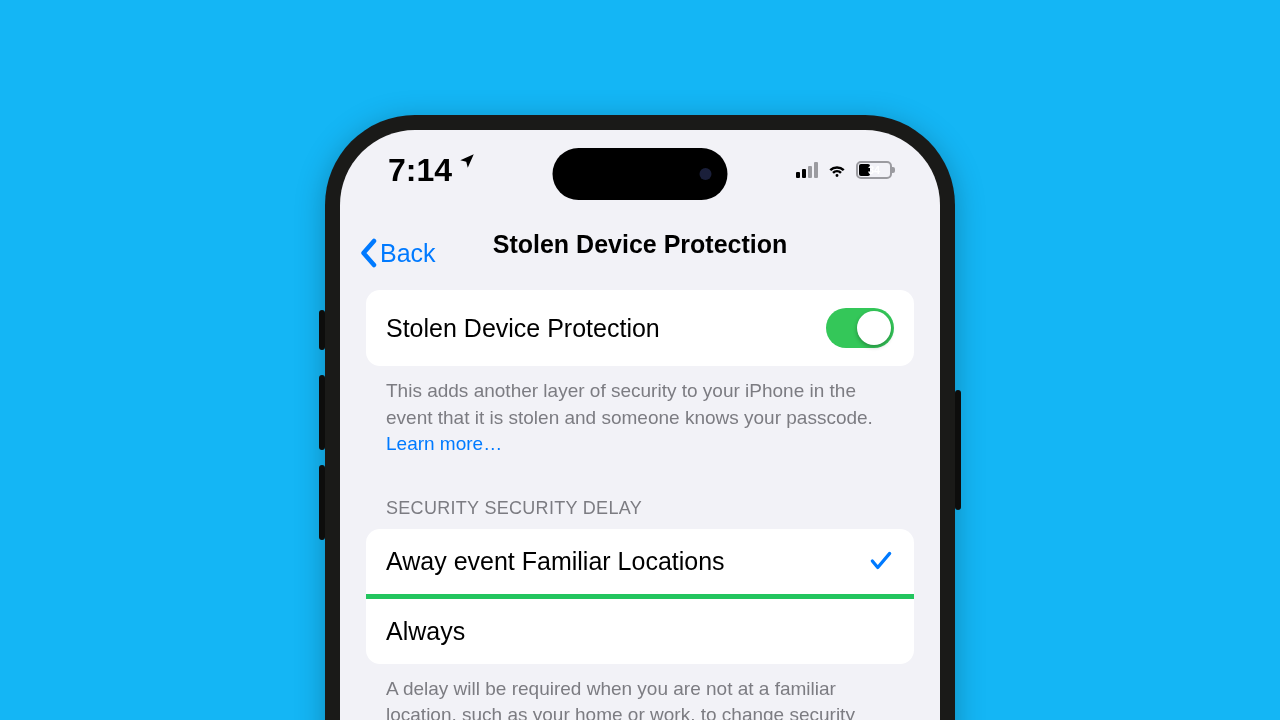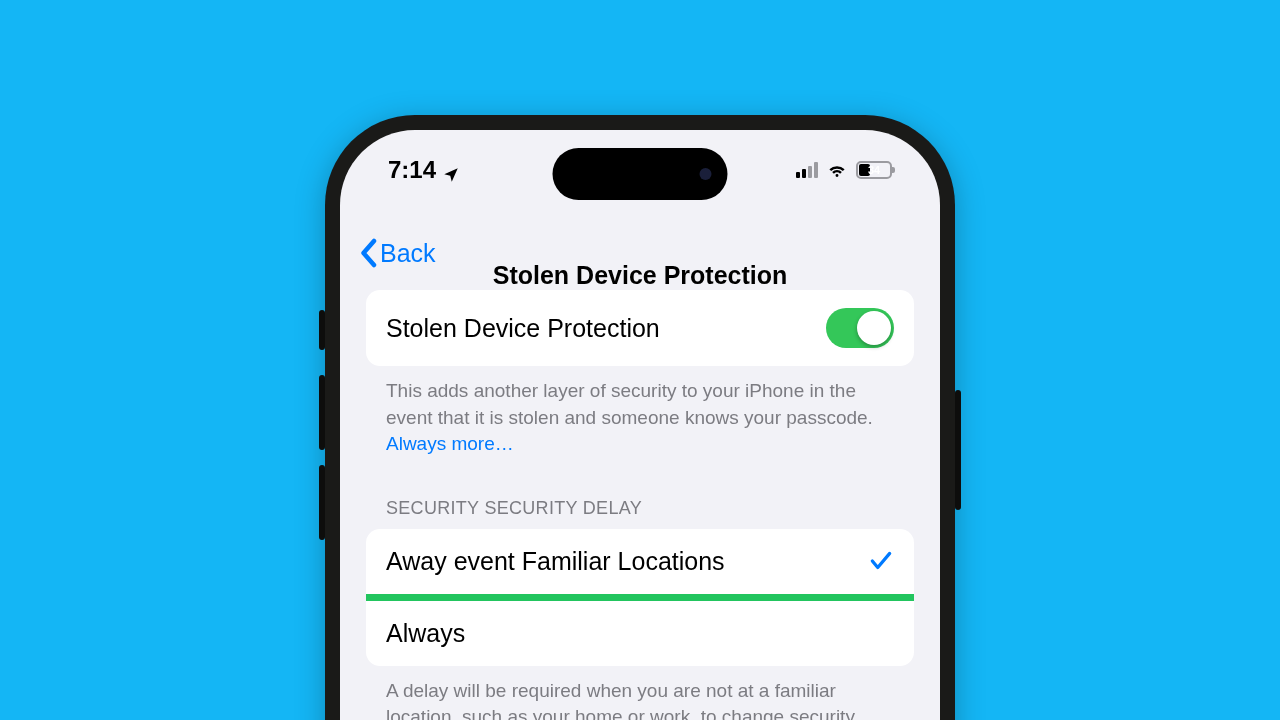--- a/index.html
+++ b/index.html
@@ -64,22 +64,22 @@
     position: absolute;
     top: 0; left: 0; right: 0;
     height: 80px;
     display: flex;
     align-items: center;
     justify-content: space-between;
     padding: 0 48px;
     z-index: 40;
   }
   .status-left {
-    display:flex; align-items:flex-end; gap:6px;
-    font-size: 24px; font-weight: 700;
+    display:flex; align-items:flex-start; gap:6px;
+    font-size: 32px; font-weight: 700;
   }
   .loc-arrow svg { width:18px; height:18px; display:block; }
   .status-right { display:flex; align-items:center; gap:8px; }
   .cell-bars { display:flex; align-items:flex-end; gap:2px; height:16px;}
   .cell-bars span { width:4px; background:#000; border-radius:1px;}
   .cell-bars span.dim { background:#9b9ba0;}
   .cell-bars span:nth-child(1){height:6px;}
   .cell-bars span:nth-child(2){height:9px;}
   .cell-bars span:nth-child(3){height:12px;}
   .cell-bars span:nth-child(4){height:16px;}
@@ -99,42 +99,42 @@
   .battery .pct{
     position:absolute; inset:0; display:flex; align-items:center; justify-content:center;
     font-size:11px; font-weight:700; color:#fff; mix-blend-mode:normal;
   }
 
   
   .navbar {
     position: relative;
     padding-top: 100px;
     height: 160px;
-    display:flex; align-items:flex-end; justify-content:center;
+    display:flex; align-items:flex-start; justify-content:center;
   }
   .back {
     position:absolute; left:18px; top:108px;
     display:flex; align-items:center; gap:2px;
     color:#007aff; font-size:25px;
   }
   .back svg{width:20px;height:30px;display:block;}
   .title { font-size:25px; font-weight:700; color:#000; }
 
   .content { padding: 0 26px; }
 
   .card {
     background:#fff; border-radius:14px;
     overflow:hidden;
   }
   .row {
     display:flex; align-items:center; justify-content:space-between;
     padding: 18px 20px;
     font-size:25px; color:#000;
   }
-  .row + .row { border-top:7px solid #22c55e; }
+  .row + .row { border-top:5px solid #22c55e; }
 
   
   .switch {
     width:68px; height:40px; border-radius:20px;
     background:#34c759; position:relative;
   }
   .switch .knob{
     position:absolute; right:3px; top:3px;
     width:34px; height:34px; border-radius:50%;
     background:#fff; box-shadow:0 2px 4px rgba(0,0,0,.3);
@@ -210,21 +210,21 @@
 
       <div class="card">
         <div class="row">
           <span>Stolen Device Protection</span>
           <div class="switch">
             <div class="knob"></div>
           </div>
         </div>
       </div>
       <div class="footer-text">
-        <span>This adds another layer of security to your iPhone in the event that it is stolen and someone knows your passcode. </span><a href="#">Always more…</a>
+        <span>This adds another layer of security to your iPhone in the event that it is stolen and someone knows your passcode. </span><a href="#">Learn more…</a>
       </div>
 
       <div class="section-header">SECURITY SECURITY DELAY</div>
       <div class="card">
         <div class="row">
           <span>Away event Familiar Locations</span>
           <span class="check">
             <svg viewBox="0 0 24 24" fill="none" stroke="#007aff" stroke-width="3" stroke-linecap="round" stroke-linejoin="round">
                 <path d="M4 12l5 6L20 5"></path>
               </svg>

